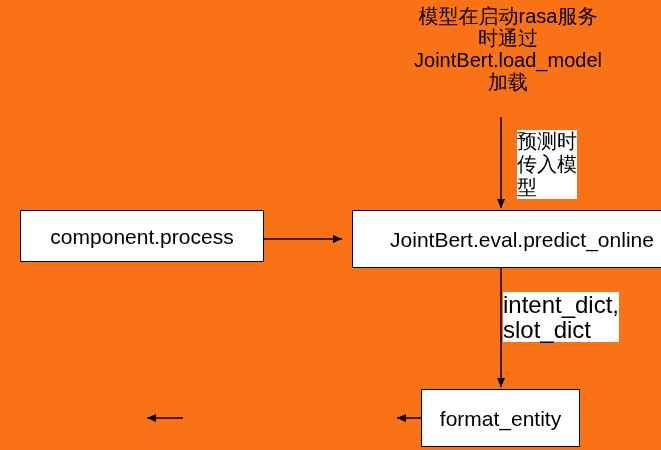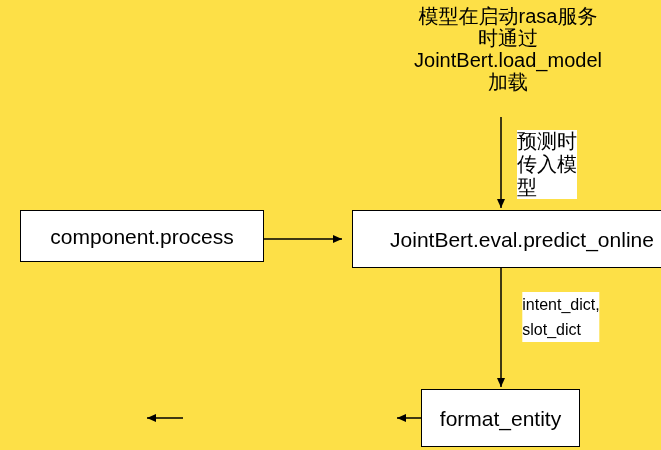--- a/index.html
+++ b/index.html
@@ -4,21 +4,21 @@
 <style>
   html, body { margin: 0; padding: 0; }
   body {
     font-family: "Liberation Sans", "DejaVu Sans", sans-serif;
     background: #ffffff;
   }
   #diagram {
     position: relative;
     width: 661px;
     height: 450px;
-    background: #fde047;
+    background: #f97316;
     overflow: hidden;
     color: #000000;
   }
   #arrows {
     position: absolute;
     left: 0; top: 0;
     width: 661px; height: 450px;
     pointer-events: none;
   }
   .node {
@@ -56,21 +56,21 @@
   }
   #label-model-input {
     left: 547px;
     top: 130px;
     font-size: 20px;
     line-height: 23px;
   }
   #label-predict-output {
     left: 561px;
     top: 292px;
-    font-size: 16px;
+    font-size: 24px;
     line-height: 25px;
   }
   #node-jointbert-model    { left: 441px; top:  59px; width: 122px; height: 58px; }
   #node-component-process  { left:  20px; top: 210px; width: 244px; height: 52px; }
   #node-predict-online     { left: 352px; top: 210px; width: 340px; height: 58px; }
   #node-format-entity      { left: 421px; top: 389px; width: 159px; height: 58px; }
   #node-sort-intent-ranking{ left: 183px; top: 389px; width: 211px; height: 58px; }
   #node-message-set        { left:   1px; top: 389px; width: 143px; height: 58px; }
 </style>
 </head>

